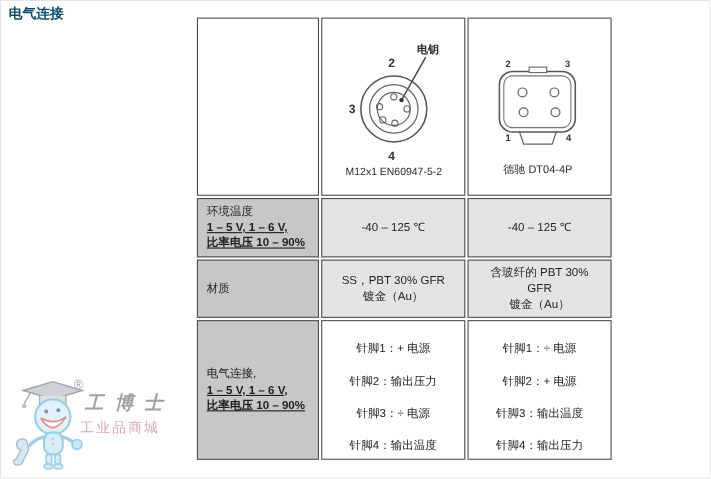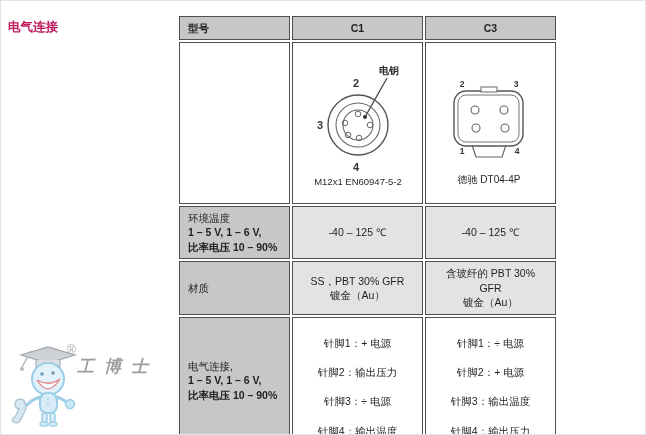--- a/index.html
+++ b/index.html
@@ -1,32 +1,32 @@
 <!DOCTYPE html>
 <html><head>
 <meta charset="utf-8">
 <style>
   html,body{margin:0;padding:0;}
   body{font-family:"Liberation Sans",sans-serif;background:#fff;}
   .page{position:relative;width:646px;height:435px;background:#fff;overflow:hidden;
         border:1px solid #e3e3e3;box-sizing:border-box;color:#1f1f1f;}
-  .page-heading{position:absolute;left:7px;top:18px;font-size:12.5px;font-weight:bold;color:#be185d;}
+  .page-heading{position:absolute;left:7px;top:3px;font-size:12.5px;font-weight:bold;color:#0c4a6e;}
 
   table.spec{position:absolute;left:176px;top:13px;border-collapse:separate;border-spacing:2px;}
   table.spec td{border:1px solid #4f4f4f;padding:4px 8px;font-size:10.5px;line-height:1.38;
                 vertical-align:middle;box-sizing:border-box;}
   td.c-label{width:111px;background:#c7c7c7;}
   td.c-val{width:115px;text-align:center;}
   td.hdr{background:#c7c7c7;font-weight:bold;font-size:11px;}
   td.hdr.center{text-align:center;}
   td.shaded{background:#e3e3e3;}
   td.center{text-align:center;}
   td.diagram{padding:0;vertical-align:top;}
   .lblline{display:block;}
-  .bold{font-weight:bold;}
+  .bold{font-weight:bold;text-decoration:underline;}
   .pinlist div{white-space:nowrap;line-height:1.55;margin-top:13px;}
 
   svg text{font-family:"Liberation Sans",sans-serif;}
 
   
   .wm{position:absolute;left:0;top:340px;width:200px;height:95px;opacity:.85;}
   .wm-reg{position:absolute;left:66px;top:2px;font-size:12px;color:#9a9a9a;}
   .wm-brand{position:absolute;left:76px;top:14px;font-family:"Liberation Serif",serif;
             font-style:italic;font-weight:bold;font-size:17px;color:#8f8f8f;letter-spacing:10px;}
   .wm-sub{position:absolute;left:72px;top:40px;font-size:12.5px;color:#d29ba0;letter-spacing:2px;}
@@ -35,25 +35,20 @@
 </head>
 <body>
 
 <div class="page">
 
   <div class="page-heading">电气连接</div>
 
   <table class="spec">
 
     <tbody>
-        <tr>
-      <td class="c-label hdr" style="height:22px">型号</td>
-      <td class="c-val hdr center">C1</td>
-      <td class="c-val hdr center">C3</td>
-    </tr>
 
     <tr>
       <td class="c-label" style="background:#fff;height:150px"></td>
       <td class="c-val diagram">
         <svg width="113" height="148" viewBox="0 0 113 148">
           <text x="88" y="27" font-size="10" font-weight="600" text-anchor="middle" fill="#2a2a2a">电钥</text>
           <line x1="86" y1="31" x2="64" y2="70" stroke="#444" stroke-width="1.3"></line>
           <circle cx="57" cy="78" r="30" fill="none" stroke="#555" stroke-width="1.4"></circle>
           <circle cx="57" cy="78" r="22" fill="none" stroke="#666" stroke-width="1.1"></circle>
           <circle cx="57" cy="78" r="15" fill="none" stroke="#666" stroke-width="1.1"></circle>
@@ -151,15 +146,16 @@
       <path d="M55,56 Q63,58 66,62" fill="none" stroke="#8cc6e4" stroke-width="3" stroke-linecap="round"></path>
       <circle cx="69" cy="63" r="4.5" fill="#bfe4f4" stroke="#8cc6e4" stroke-width="1.5"></circle>
       <path d="M24,62 a5,5 0 1 0 -6,6 L14,76 a4,3 0 1 0 5,4 L25,68 Z" fill="#cfe6f2" stroke="#9fb6c4" stroke-width="1.3"></path>
       <rect x="41" y="72" width="5" height="9" rx="2" fill="#cfeaf7" stroke="#8cc6e4" stroke-width="1.5"></rect>
       <rect x="49" y="72" width="5" height="9" rx="2" fill="#cfeaf7" stroke="#8cc6e4" stroke-width="1.5"></rect>
       <ellipse cx="43" cy="83" rx="4" ry="2.2" fill="#cfeaf7" stroke="#8cc6e4" stroke-width="1.3"></ellipse>
       <ellipse cx="52" cy="83" rx="4" ry="2.2" fill="#cfeaf7" stroke="#8cc6e4" stroke-width="1.3"></ellipse>
     </svg>
     <span class="wm-reg">®</span>
     <span class="wm-brand">工博士</span>
+    <span class="wm-sub">工业品商城</span>
   </div>
 
 </div>
 
 </body></html>

